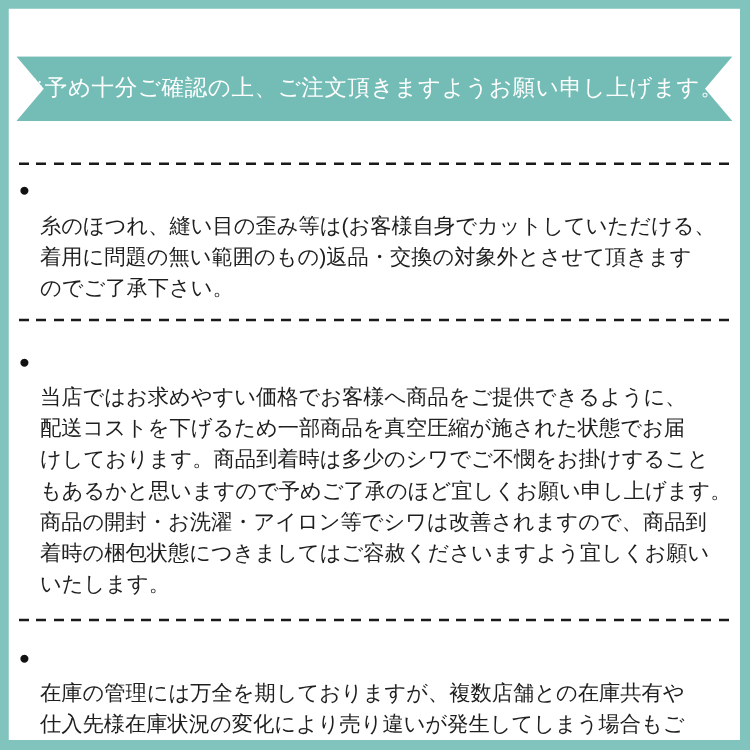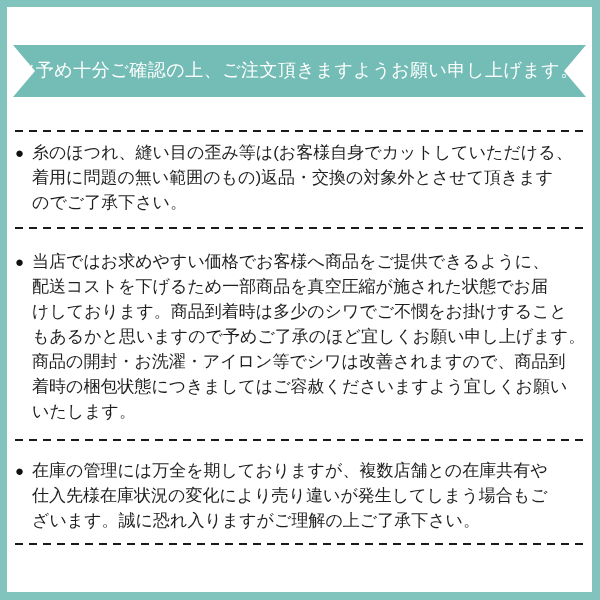--- a/index.html
+++ b/index.html
@@ -66,20 +66,21 @@
     flex: 0 0 auto;
     width: 17px;
     font-size: 15px;
     line-height: 25px;
     color: #111111;
   }
   .ptext {
     flex: 1 1 auto;
     white-space: pre-line;
     color: #1e1e1e;
+    margin-top: 28px;
   }
 </style>
 </head>
 <body>
 
 <div class="page">
 
   <div class="ribbon">
     <span class="ribbon-text">※予め十分ご確認の上、ご注文頂きますようお願い申し上げます。</span>
   </div>

